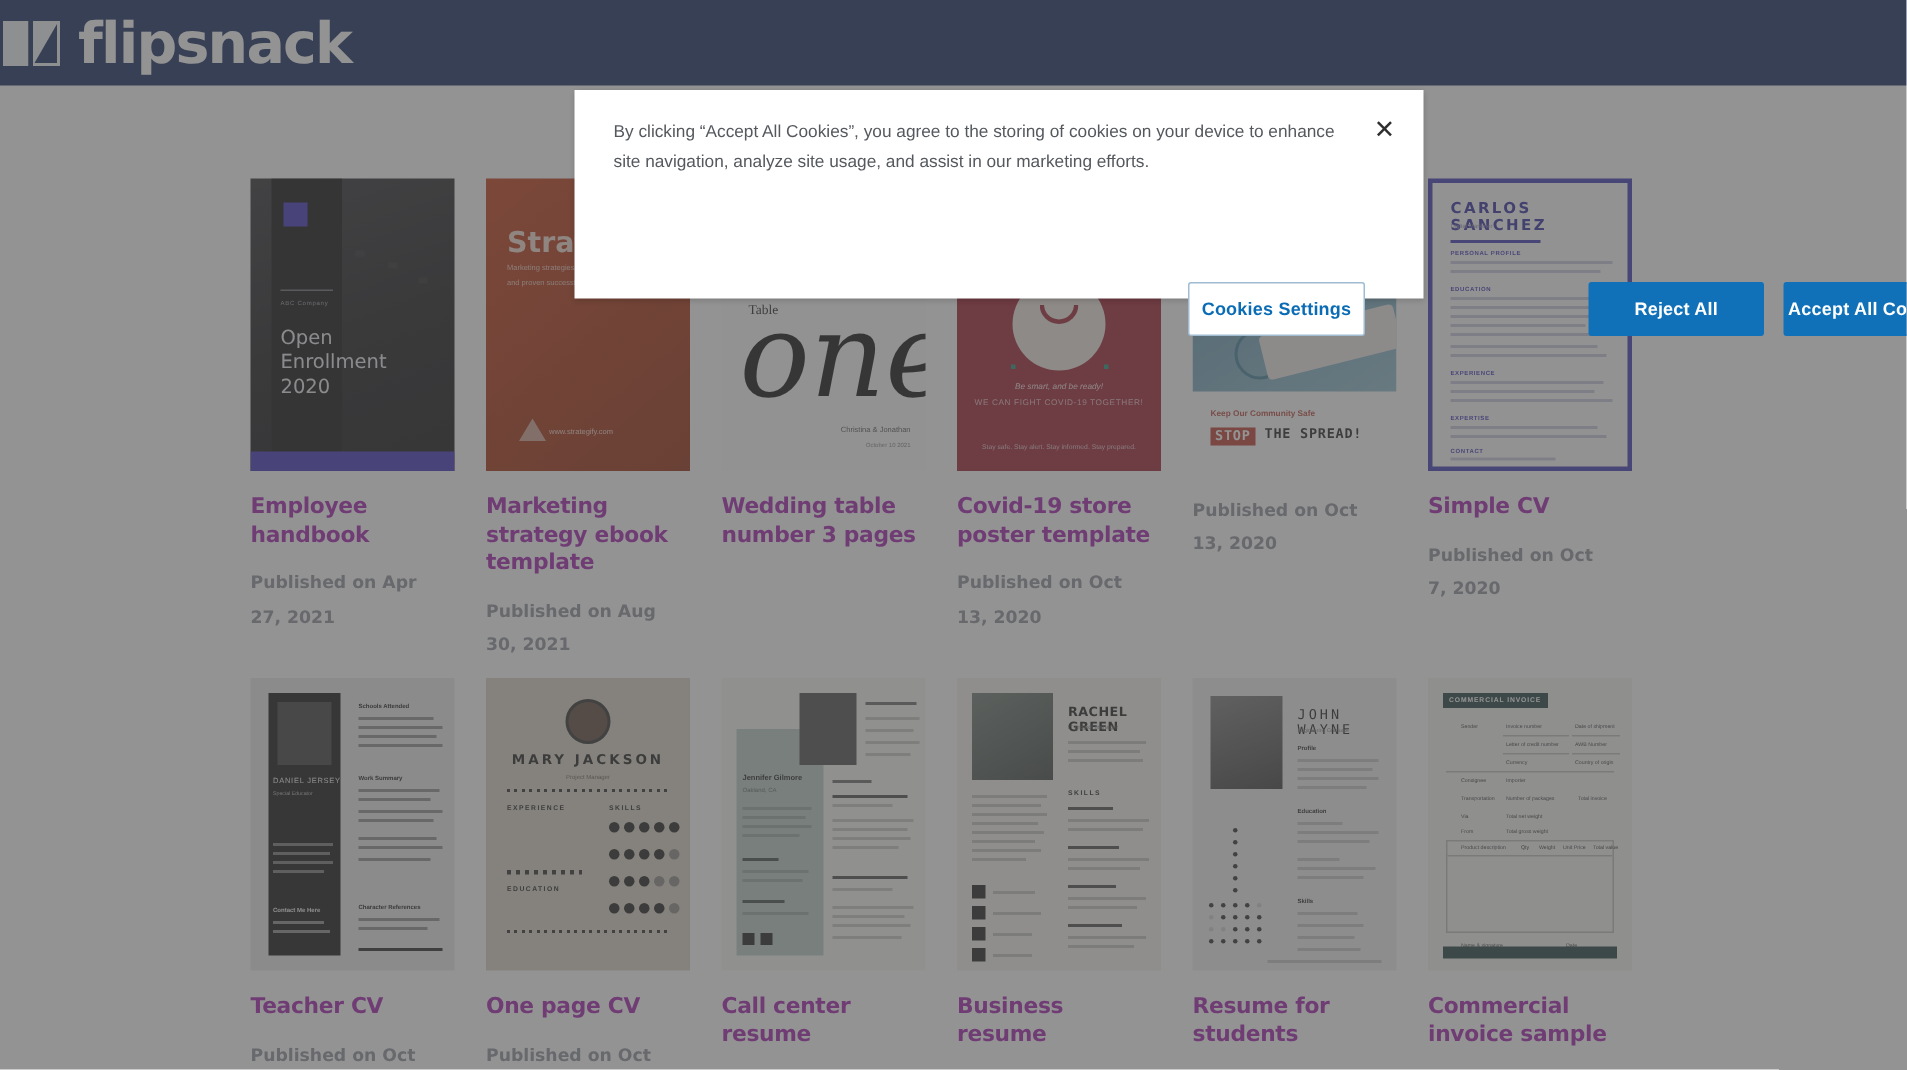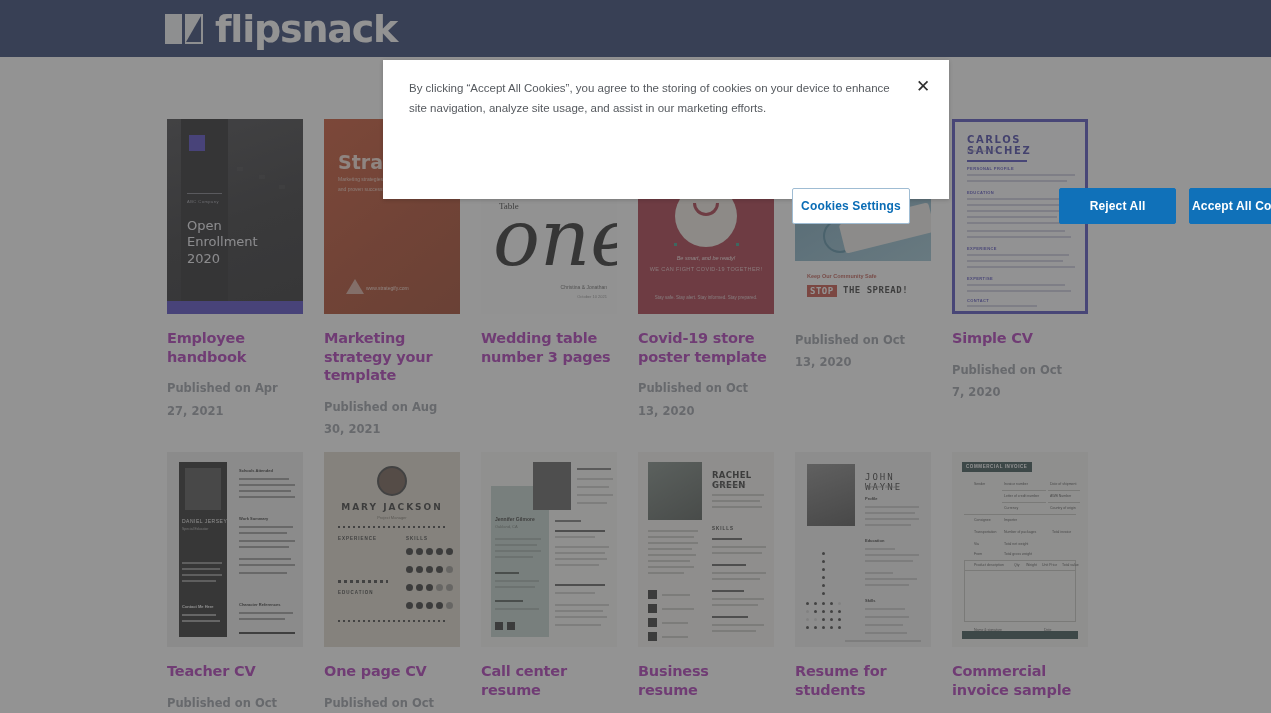--- a/index.html
+++ b/index.html
@@ -18,21 +18,20 @@
     background: rgba(80,80,80,0.62);
     z-index: 50;
   }
 
   
   .site-header {
     position: relative;
     height: 57px;
     background: #12255c;
     display: flex; align-items: center;
-    padding-left: 163px;
     z-index: 5;
   }
   .logo-wrap { display: flex; align-items: center; gap: 10px; }
   .logo-mark { width: 42px; height: 38px; display: block; }
   .logo-text {
     font-size: 38px; font-weight: 700; color: #fff;
     letter-spacing: -1.2px; line-height: 1;
     font-family: "DejaVu Sans", sans-serif;
   }
 
@@ -265,21 +264,21 @@
         <div class="card-date">Published on Apr 27, 2021</div>
       </div>
 
       <div class="card">
         <div class="thumb-box t-mktg tall-cv">
           <div class="ttl">Strategy</div>
           <div class="sub">Marketing strategies for any startup. Tested and proven successful.</div>
           <div class="tri"></div>
           <div class="url">www.strategify.com</div>
         </div>
-        <div class="card-title">Marketing strategy your template</div>
+        <div class="card-title">Marketing strategy ebook template</div>
         <div class="card-date">Published on Aug 30, 2021</div>
       </div>
 
       <div class="card">
         <div class="thumb-box t-wed square">
           <div class="tbl">Table</div>
           <div class="one">one</div>
           <div class="names">Christina &amp; Jonathan</div>
           <div class="dt">October 10 2021</div>
         </div>

